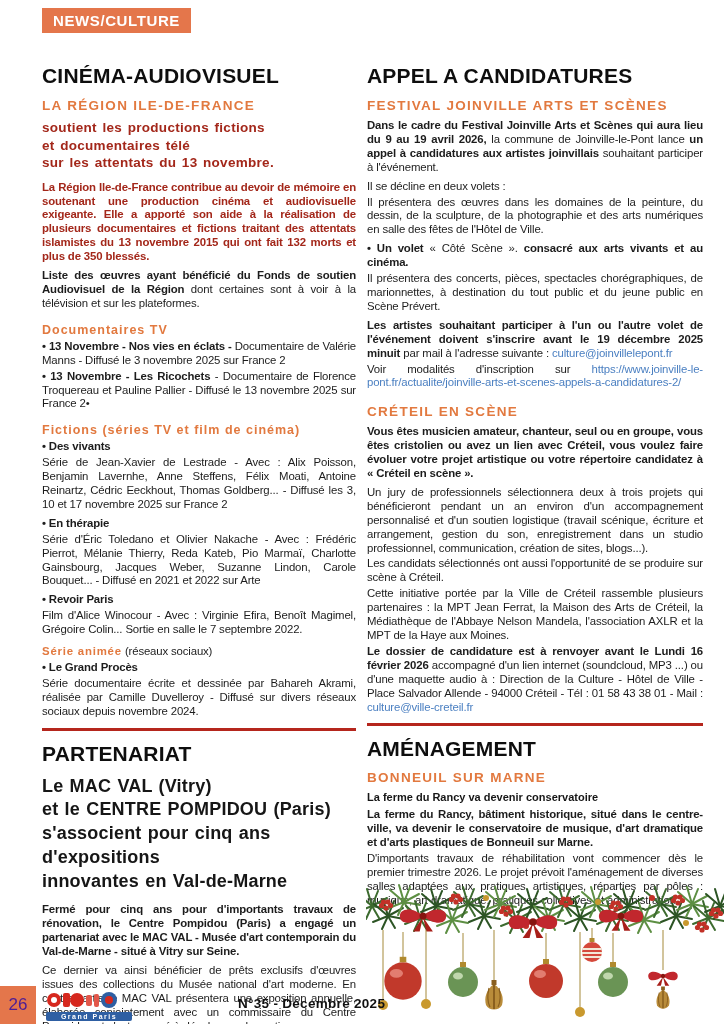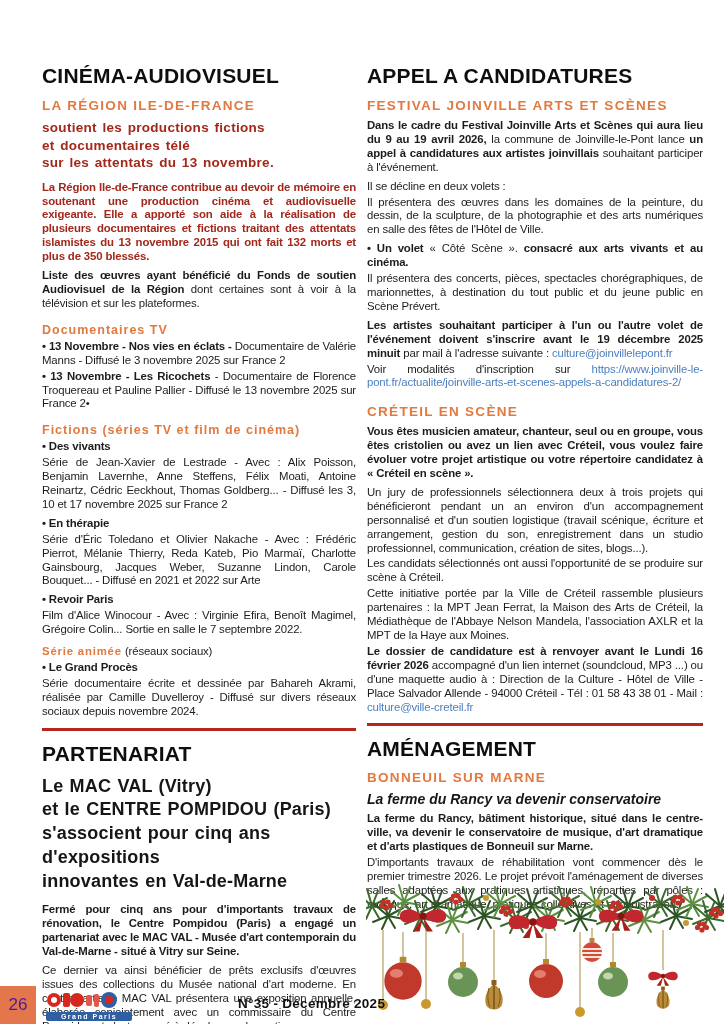--- a/index.html
+++ b/index.html
@@ -20,36 +20,37 @@
   .redpara{color:#a3271a;font-weight:bold;}
   p.body{font-size:11.4px;line-height:1.22;letter-spacing:-.15px;text-align:justify;margin:0 0 5px;}
   p.tight{margin:0 0 2px;}
   .itemtitle{font-weight:bold;margin:7px 0 0;}
   .b{font-weight:bold;}
   .ob{color:#e2793f;font-weight:bold;letter-spacing:.8px;}
   a.link, .link{color:#4a7fc1;text-decoration:none;overflow-wrap:anywhere;}
   .rule{height:3px;background:#b5261d;margin:9px 0 11px;}
   .subhead{font-size:18px;font-weight:bold;line-height:1.32;white-space:pre-line;margin:2px 0 10px;
            color:#161616;letter-spacing:.2px;word-spacing:1px;}
-  .subhead2{font-size:14px;font-weight:bold;margin:2px 0 5px;color:#161616;font-style:italic;}
+  .subhead2{font-size:11px;font-weight:bold;margin:2px 0 5px;color:#161616;}
   
   .pagenum{position:absolute;left:0;bottom:0;width:36px;height:38px;background:#e4764b;color:#4c1d95;
            font-size:17px;display:flex;align-items:center;justify-content:center;}
   .logo{position:absolute;left:46px;bottom:3px;width:86px;}
   .logo-banner{background:#2e5fa3;color:#fff;font-size:7px;font-weight:bold;text-align:center;
                letter-spacing:1.5px;padding:1px 2px;border-radius:2px;margin-top:-2px;}
   .issue{position:absolute;left:238px;bottom:13px;font-weight:bold;font-size:13.5px;color:#111;
          letter-spacing:.3px;}
   .garland{position:absolute;right:0;bottom:4px;width:358px;height:142px;}
 </style>
 </head>
 <body>
 
 <div class="page">
 
+  <div class="tagbox">NEWS/CULTURE</div>
 
   <div class="col col-left">
     <h1 class="sec">CINÉMA-AUDIOVISUEL</h1>
 
     <div class="ohead">LA RÉGION ILE-DE-FRANCE</div>
     <div class="redsub">soutient les productions fictions
 et documentaires télé
 sur les attentats du 13 novembre.</div>
     <p class="body redpara">La Région Ile-de-France contribue au devoir de mémoire en soutenant une production cinéma et audiovisuelle exigeante. Elle a apporté son aide à la réalisation de plusieurs documentaires et fictions traitant des attentats islamistes du 13 novembre 2015 qui ont fait 132 morts et plus de 350 blessés.</p>
     <p class="body"><span class="b">Liste des œuvres ayant bénéficié du Fonds de soutien Audiovisuel de la Région</span><span> dont certaines sont à voir à la télévision et sur les plateformes.</span></p>

